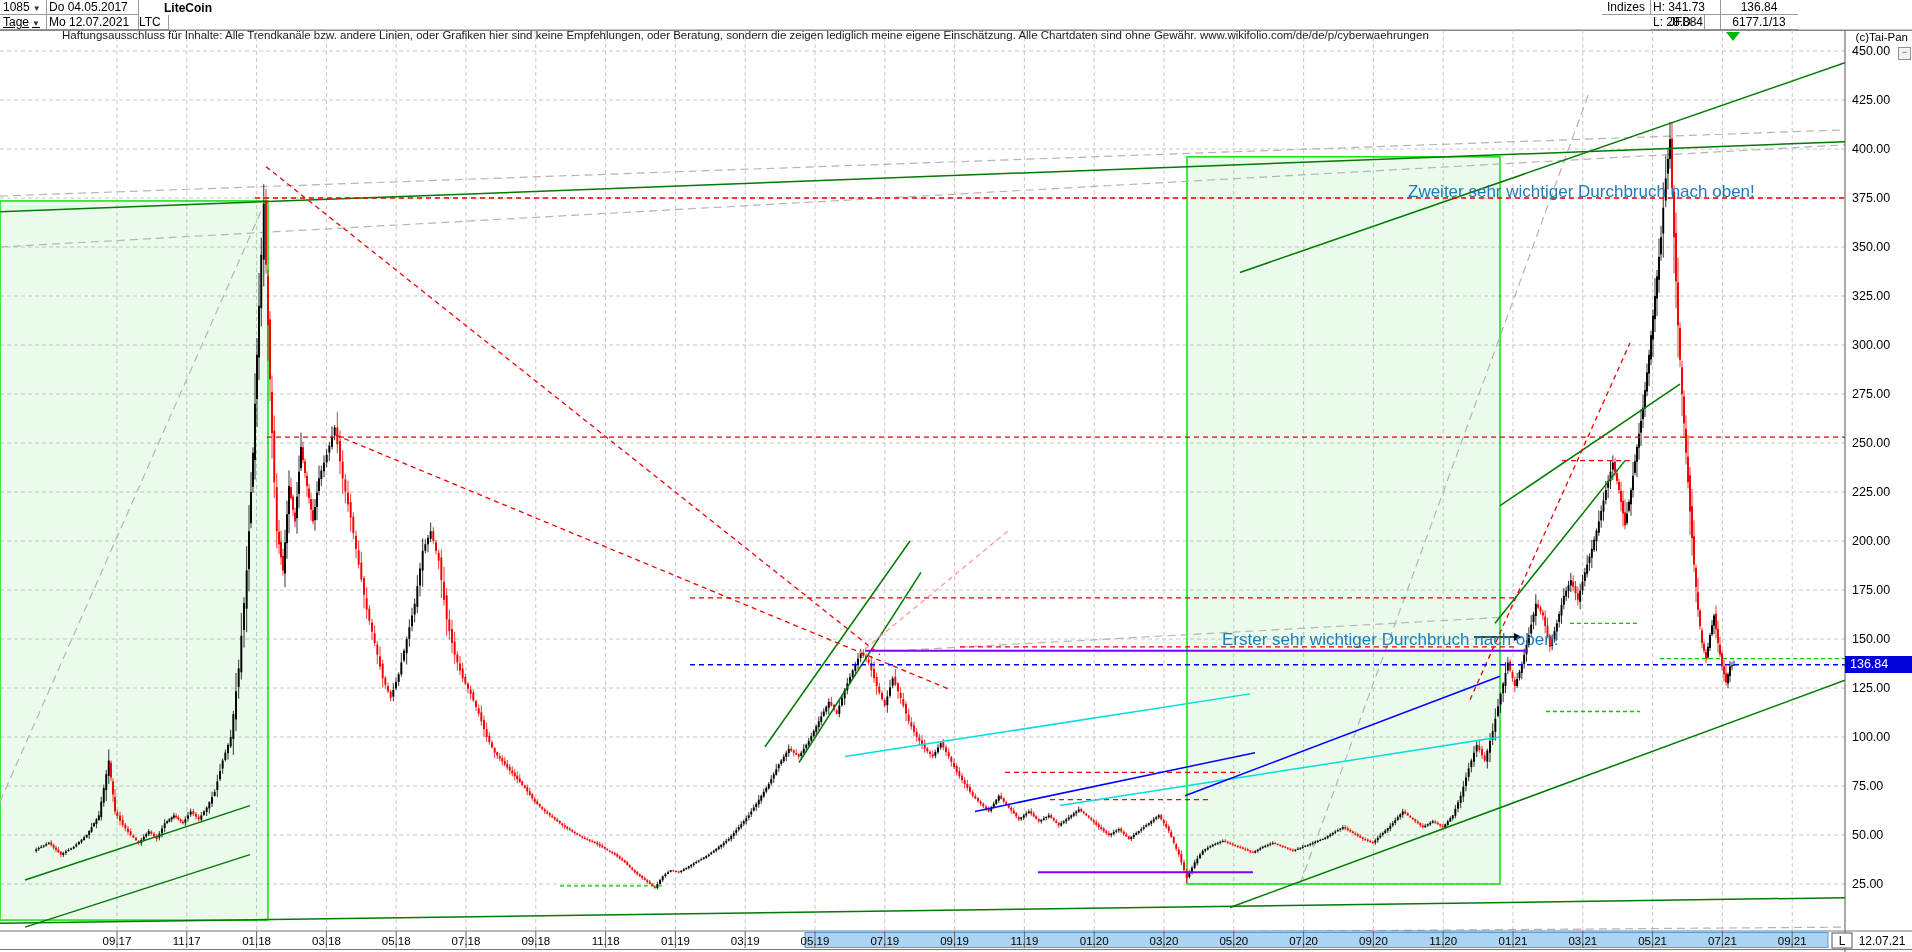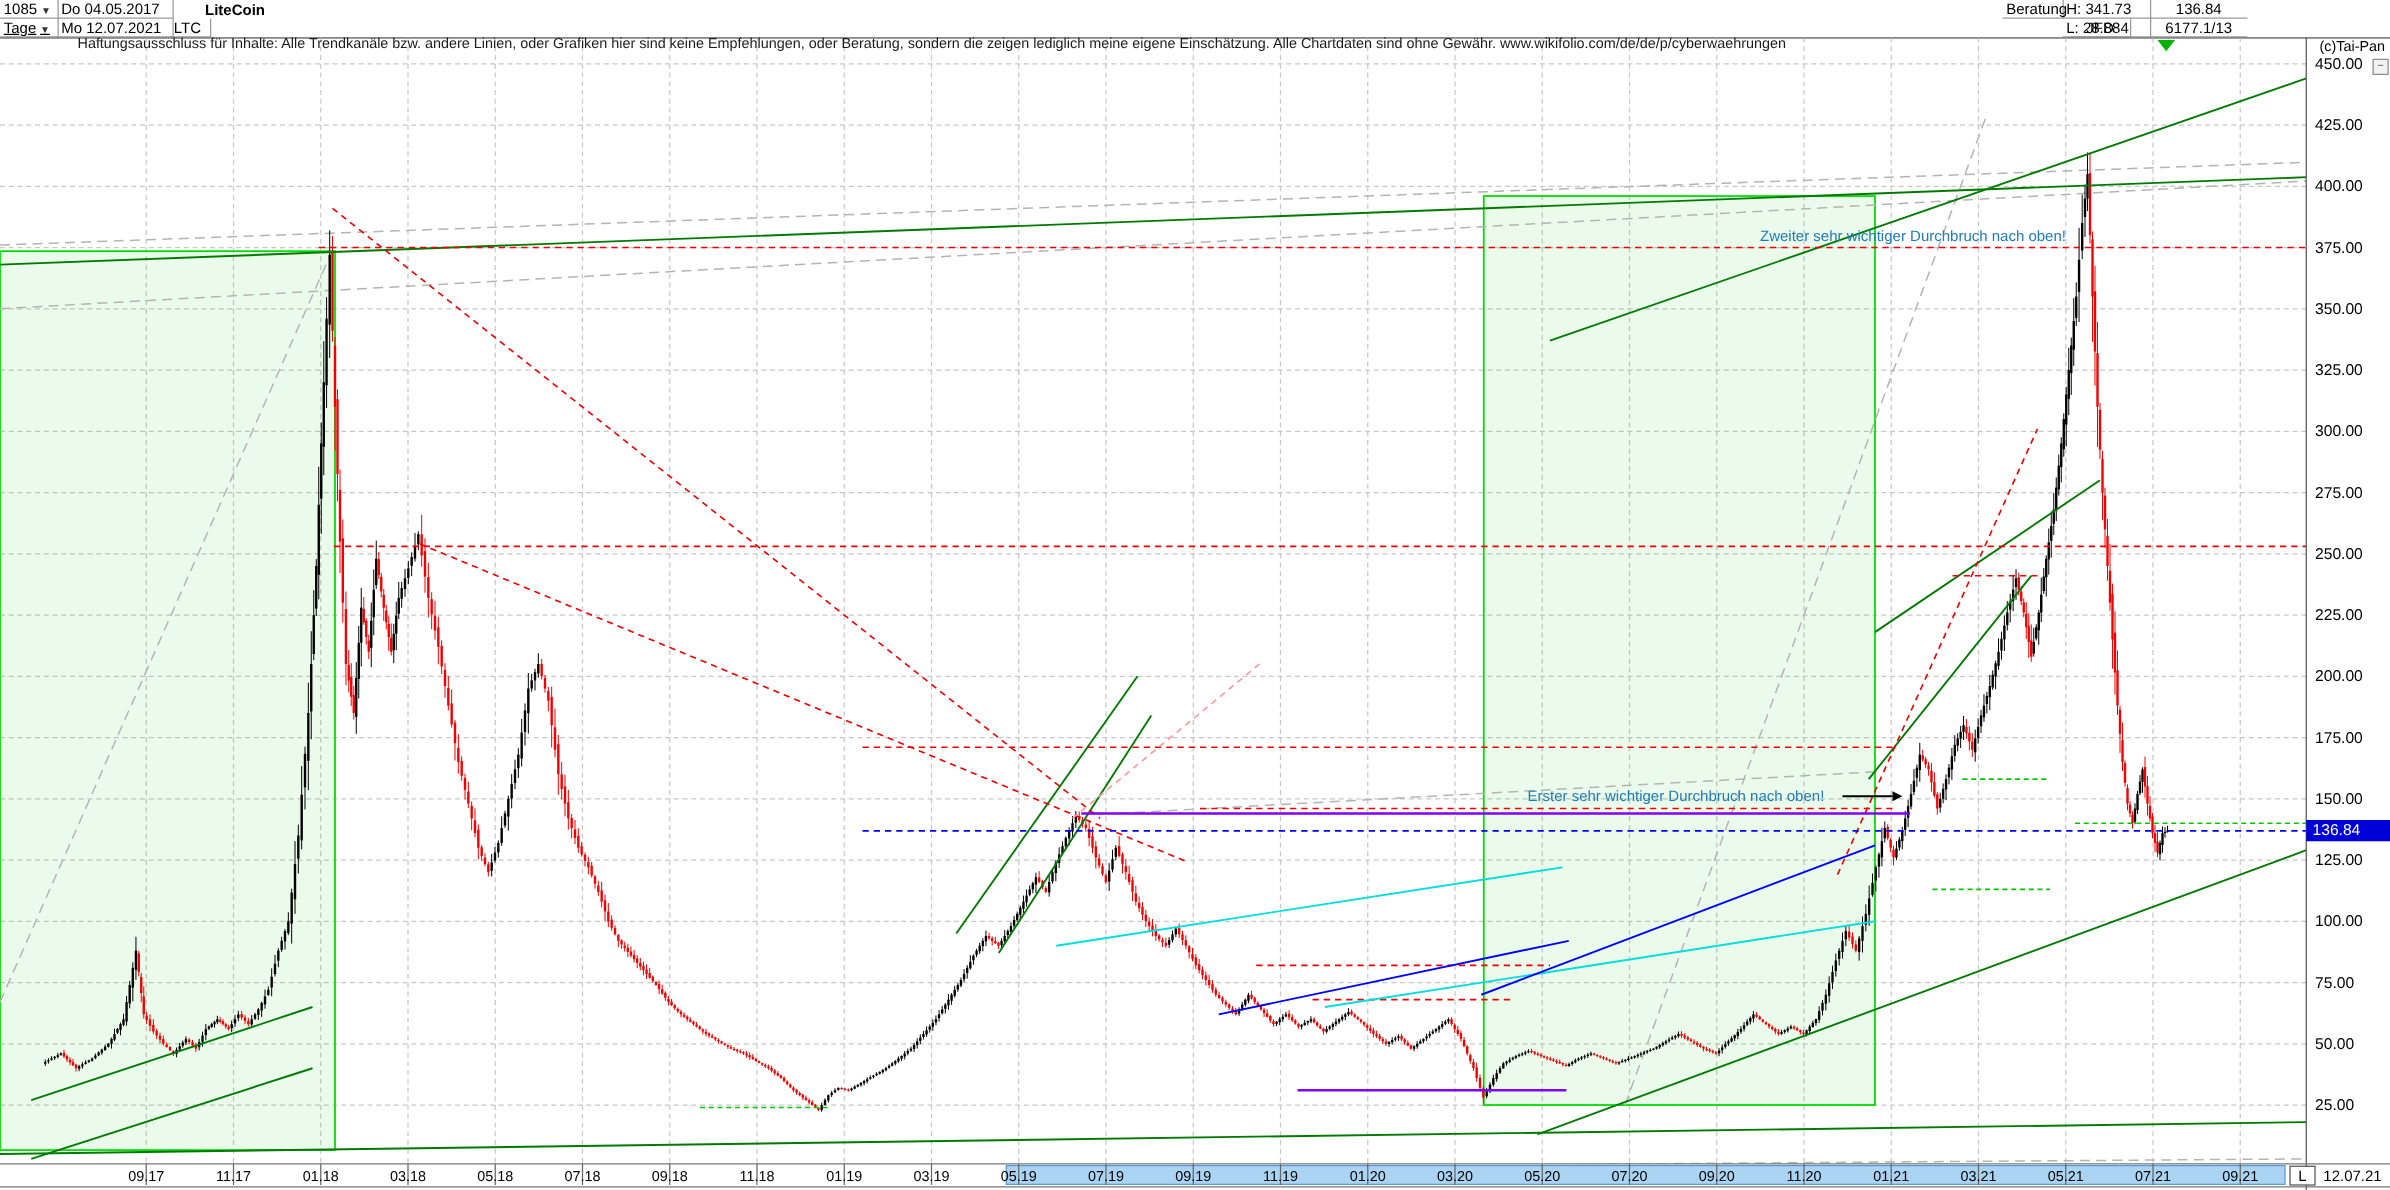--- a/index.html
+++ b/index.html
@@ -12,42 +12,42 @@
     border-bottom:1px solid #9a9a9a;padding:0 3px;white-space:nowrap;color:#000;}
   .r1{top:0;} .r2{top:15px;}
   .title{position:absolute;left:164px;top:1px;font-size:12px;font-weight:bold;border:none;}
   .arrow{font-size:8px;color:#333;margin-left:3px;}
   .hcell-c{text-align:center;}
   
   #chart{position:absolute;left:0;top:0;}
   
   .disclaimer{position:absolute;left:62px;top:29px;font-size:11.5px;color:#1a1a1a;white-space:nowrap;
     z-index:5;pointer-events:none;}
-  .anno{position:absolute;font-size:12px;color:#1e7ab8;white-space:nowrap;z-index:5;pointer-events:none;}
+  .anno{position:absolute;font-size:17px;color:#1e7ab8;white-space:nowrap;z-index:5;pointer-events:none;}
   .anno1{left:1408px;top:182px;}
   .anno2{left:1222px;top:630px;}
   .price-tag{position:absolute;left:1845px;top:656px;width:66px;height:17px;background:#0000d8;
     color:#fff;font-size:12.5px;line-height:17px;padding-left:5px;z-index:6;}
   .minus-btn{position:absolute;left:1898px;top:47px;width:11px;height:11px;border:1px solid #909090;
     background:#f2f2f2;font-size:9px;line-height:9px;text-align:center;color:#555;z-index:6;}
 </style>
 </head>
 <body>
 
 <div class="app">
 
   <div class="hdr">
     <div class="cell r1" style="left:0;width:40px;"><span>1085</span><span class="arrow">▼</span></div>
     <div class="cell r1" style="left:46px;width:86px;"><span>Do 04.05.2017</span></div>
     <div class="cell r2" style="left:0;width:40px;text-decoration:underline;"><span>Tage</span><span class="arrow">▼</span></div>
     <div class="cell r2" style="left:46px;width:86px;"><span>Mo 12.07.2021</span></div>
     <div class="cell r2" style="left:136px;width:26px;"><span>LTC</span></div>
     <div class="title">LiteCoin</div>
 
-    <div class="cell r1 hcell-c" style="left:1602px;width:42px;">Beratung</div>
+    <div class="cell r1 hcell-c" style="left:1602px;width:42px;">Indizes</div>
     <div class="cell r2 hcell-c" style="left:1656px;width:42px;">JFD</div>
     <div class="cell r1" style="left:1650px;width:64px;">H: 341.73</div>
     <div class="cell r2" style="left:1650px;width:64px;">L: 28.884</div>
     <div class="cell r1 hcell-c" style="left:1720px;width:72px;border-right:none;">136.84</div>
     <div class="cell r2 hcell-c" style="left:1720px;width:72px;border-right:none;">6177.1/13</div>
   </div>
 
   <svg id="chart" width="1912" height="952">
       <defs>
         <clipPath id="plotclip">

